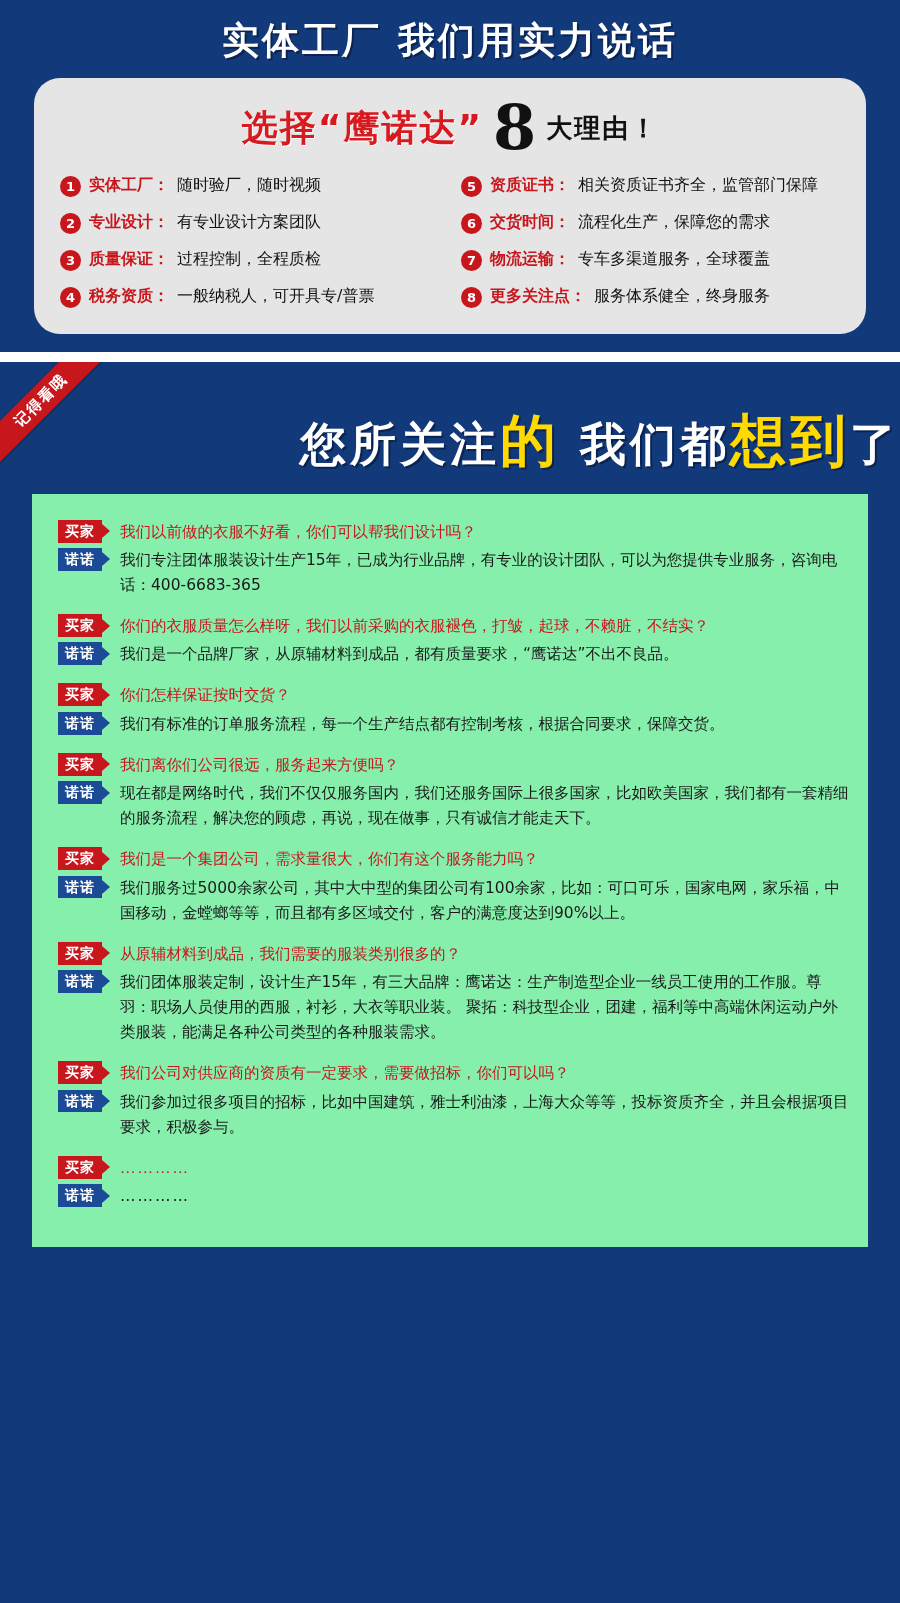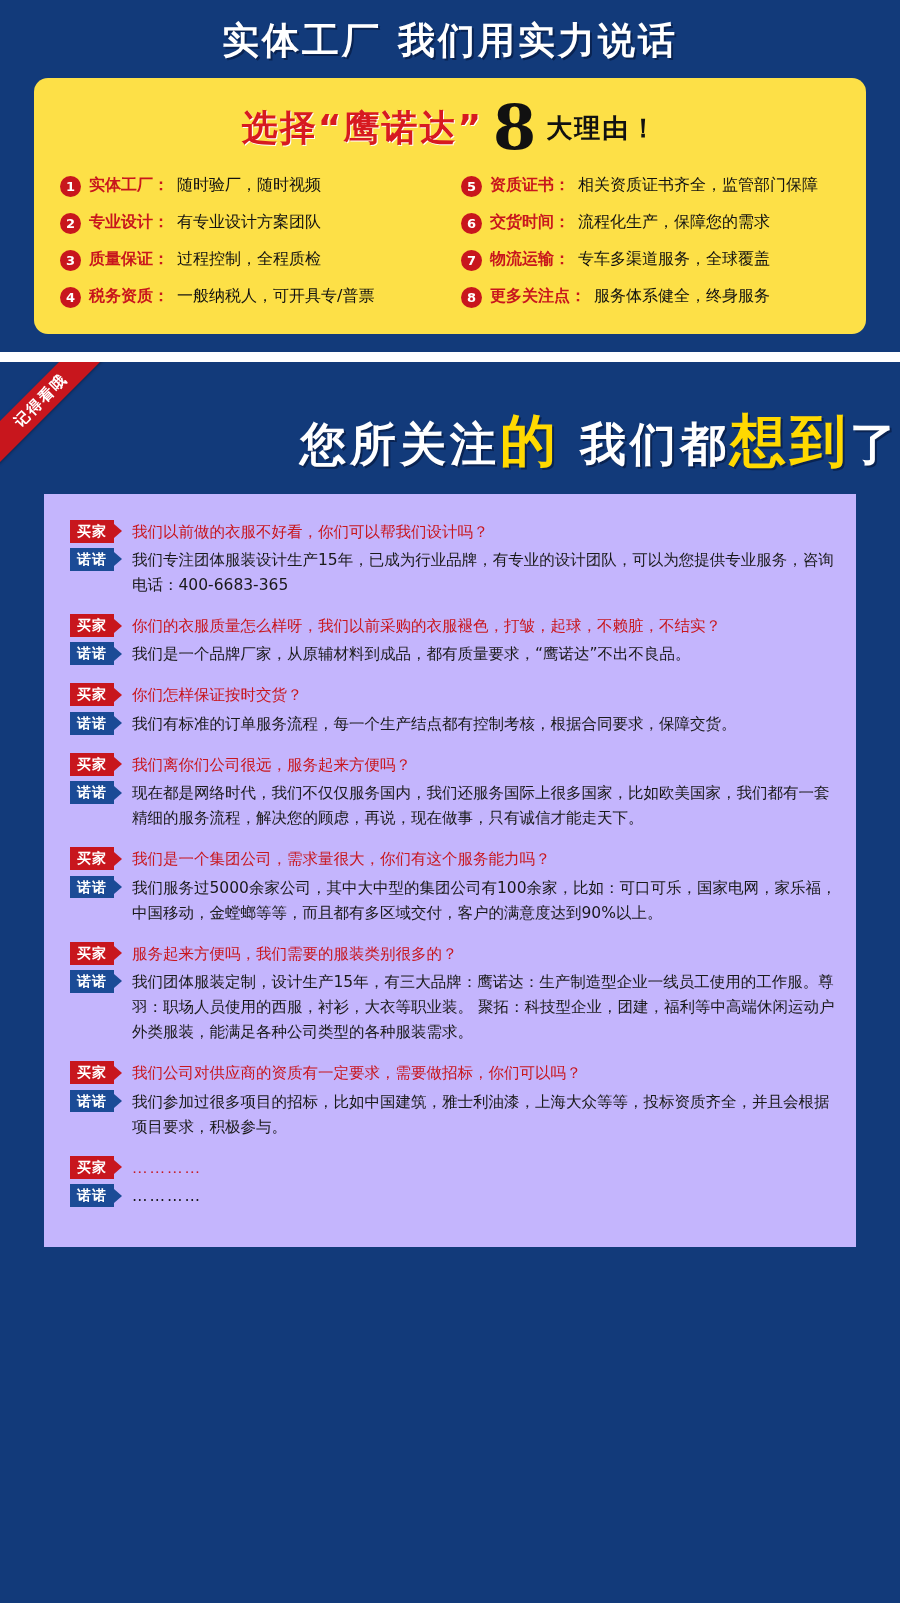--- a/index.html
+++ b/index.html
@@ -27,22 +27,22 @@
     color: #ffffff;
     font-size: 37px;
     font-weight: bold;
     letter-spacing: 3px;
     line-height: 1.25;
     text-shadow: 2px 2px 0 #0a2351;
     padding: 4px 0 14px 0;
   }
   .reasons-card {
     margin: 0 34px;
-    background: #fde047;
-    border-radius: 14px;
+    background: #e5e5e5;
+    border-radius: 26px;
     padding: 22px 26px 26px 26px;
   }
   .reasons-head {
     display: flex;
     align-items: center;
     justify-content: center;
     gap: 6px;
     margin-bottom: 18px;
   }
   .rh-red {
@@ -126,22 +126,22 @@
     font-weight: bold;
     letter-spacing: 4px;
     padding: 26px 0 22px 0;
     line-height: 1.1;
   }
   .t-white { color: #ffffff; text-shadow: 2px 2px 0 #0a2351; }
   .t-yellow { color: #ffd900; text-shadow: 2px 2px 0 #0a2351; }
   .t-big { font-size: 56px; }
 
   .faq-card {
-    margin: 0 44px;
-    background: #c4b5fd;
+    margin: 0 32px;
+    background: #86efac;
     padding: 26px 17px 22px 26px;
   }
   .qa { margin-bottom: 16px; }
   .qa-line {
     display: flex;
     align-items: flex-start;
     gap: 10px;
     margin-bottom: 5px;
   }
   .tag {
@@ -314,21 +314,21 @@
         </div>
         <div class="qa-line">
           <span class="tag tag-ans">诺诺</span>
           <span class="a-text">我们服务过5000余家公司，其中大中型的集团公司有100余家，比如：可口可乐，国家电网，家乐福，中国移动，金螳螂等等，而且都有多区域交付，客户的满意度达到90%以上。</span>
         </div>
       </div>
 
       <div class="qa">
         <div class="qa-line">
           <span class="tag tag-buyer">买家</span>
-          <span class="q-text">服务起来方便吗，我们需要的服装类别很多的？</span>
+          <span class="q-text">从原辅材料到成品，我们需要的服装类别很多的？</span>
         </div>
         <div class="qa-line">
           <span class="tag tag-ans">诺诺</span>
           <span class="a-text">我们团体服装定制，设计生产15年，有三大品牌：鹰诺达：生产制造型企业一线员工使用的工作服。尊羽：职场人员使用的西服，衬衫，大衣等职业装。 聚拓：科技型企业，团建，福利等中高端休闲运动户外类服装，能满足各种公司类型的各种服装需求。</span>
         </div>
       </div>
 
       <div class="qa">
         <div class="qa-line">
           <span class="tag tag-buyer">买家</span>

